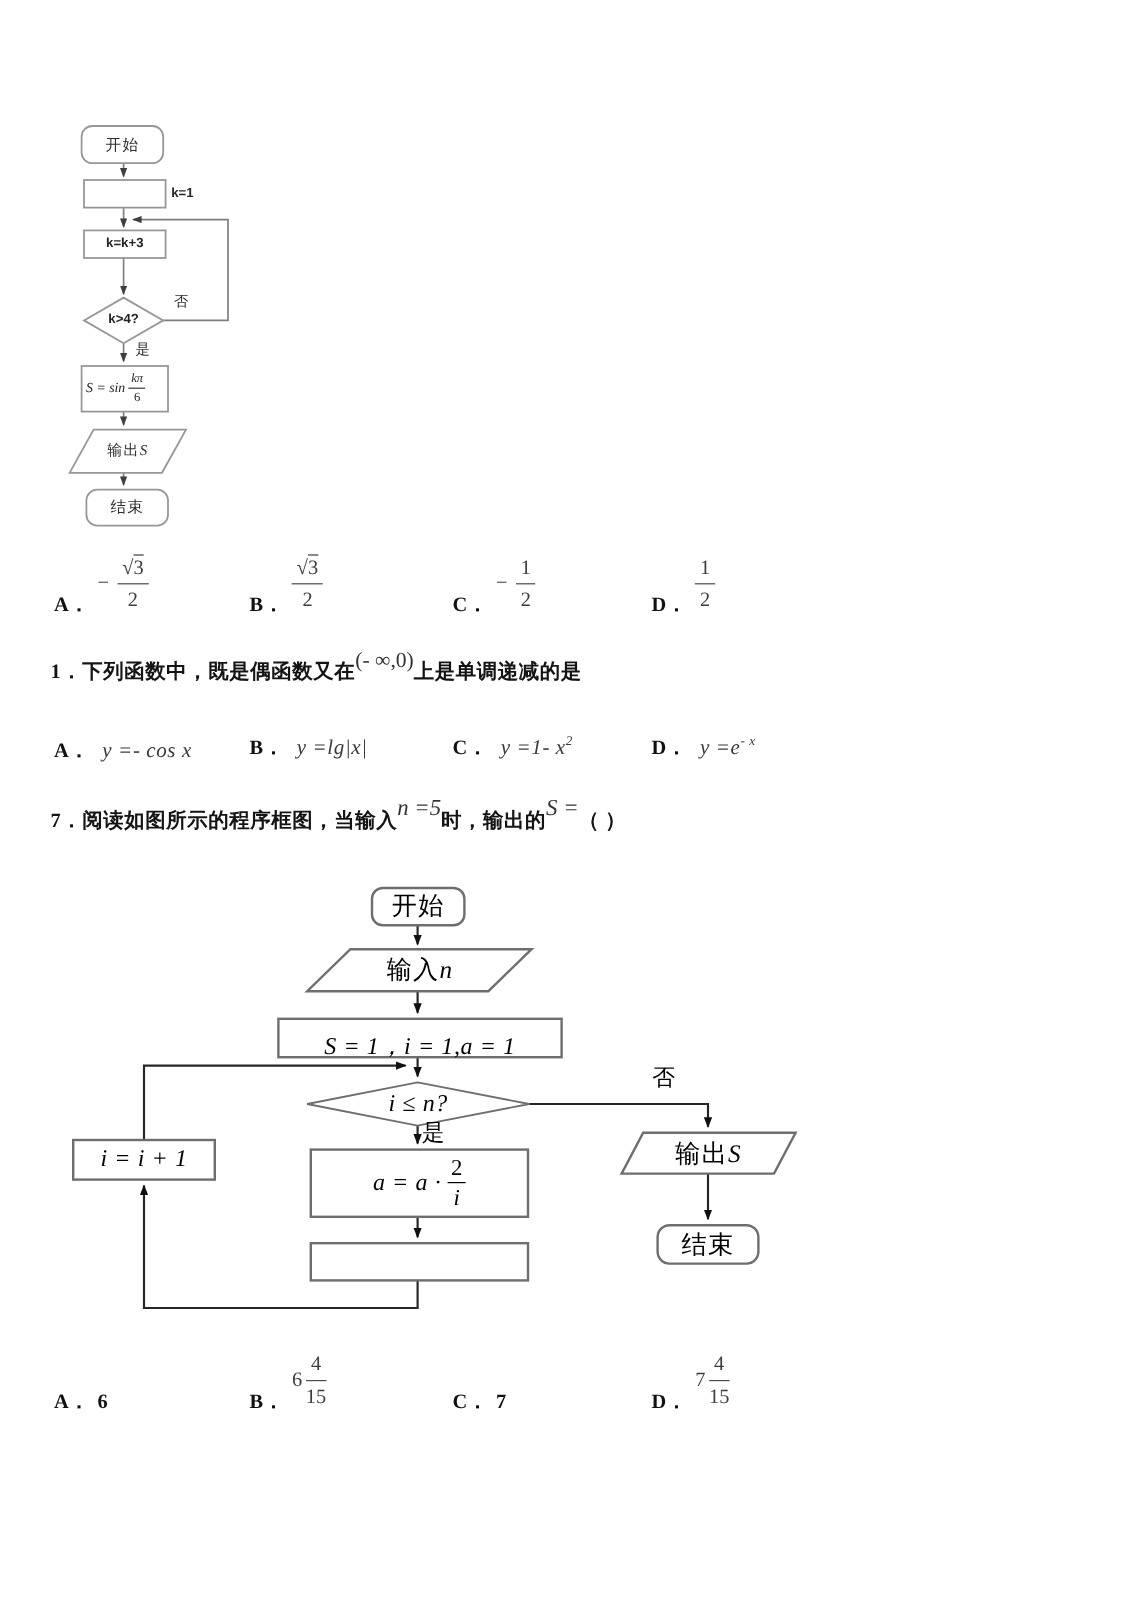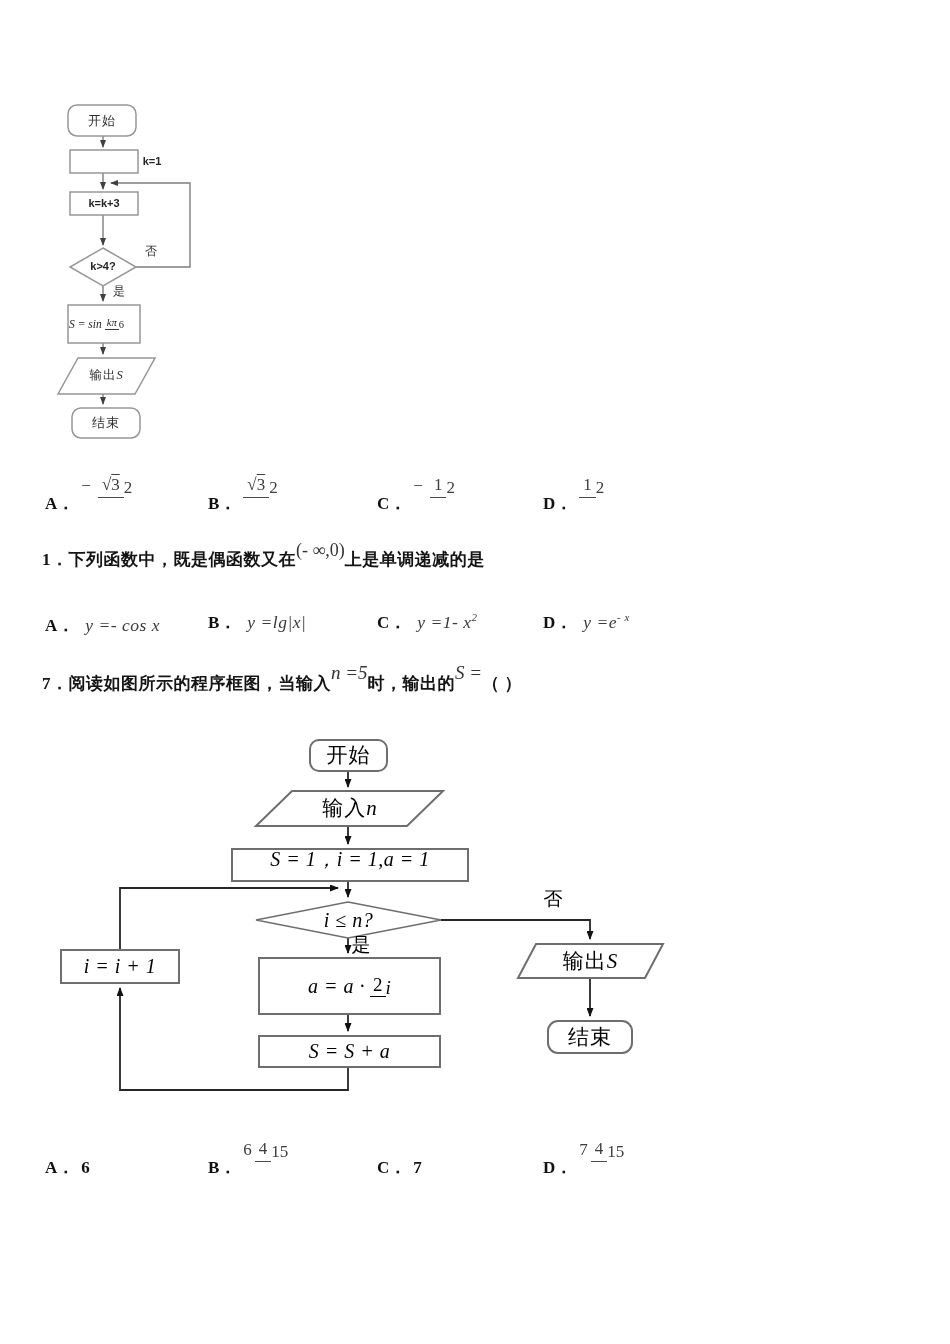--- a/index.html
+++ b/index.html
@@ -18,21 +18,21 @@
   .fc1-code{font-family:"Liberation Sans","DejaVu Sans",sans-serif;font-weight:bold;
     font-size:11px;color:#242424;}
   .fc1-math{font-style:italic;font-size:11.5px;color:#242424;}
   .fc1-branch{font-size:12px;color:#2e2e2e;}
   
   .fc2-cjk{font-size:21px;color:#000;letter-spacing:1px;}
   .fc2-math{font-style:italic;font-size:20px;color:#000;letter-spacing:.5px;}
   .fc2-branch{font-size:19px;color:#000;}
   .mvar{font-style:italic;}
   
-  .frac{display:inline-flex;flex-direction:row;align-items:center;line-height:1;
+  .frac{display:inline-flex;flex-direction:column;align-items:center;line-height:1;
     vertical-align:middle;}
   .frac .num{display:inline-block;border-bottom:1.4px solid #4a4a4a;padding:1px 4px 3px;}
   .frac .den{padding-top:3px;}
   .frac-lg{font-size:17px;color:#3d3d3d;}
   .frac-lg .num,.frac-lg .den{line-height:1.15;}
   .frac-fc2{font-size:19px;color:#000;}
   .frac-fc2 .num{border-bottom-color:#000;padding:0 3px 2px;}
   .frac-sm{font-size:10.5px;color:#242424;}
   .frac-sm .num{border-bottom-color:#3a3a3a;padding:0 2px 1px;}
   .radicand{text-decoration:overline;}
@@ -192,32 +192,31 @@
       <rect x="11" y="220" width="118" height="33"></rect>
       <polygon points="486,214 613,214 595,248 468,248"></polygon>
       <rect x="498" y="291" width="84" height="32" rx="10"></rect>
     </g>
   </svg>
   <div class="fc-label fc2-cjk" style="left:260px;top:10px;width:77px;height:31px;">开始</div>
   <div class="fc-label fc2-cjk" style="left:225px;top:61px;width:150px;height:35px;">
     <span>输入</span>
       <span class="mvar">n</span>
   </div>
-  <div class="fc-label fc2-math" style="left:182px;top:113px;width:236px;height:32px;">S = 1，i = 1,a = 1</div>
+  <div class="fc-label fc2-math" style="left:182px;top:126px;width:236px;height:32px;">S = 1，i = 1,a = 1</div>
   <div class="fc-label fc2-math" style="left:230px;top:172px;width:137px;height:36px;">i ≤ n?</div>
   <div class="fc-label fc2-branch" style="left:488px;top:158px;width:30px;height:22px;">否</div>
   <div class="fc-label fc2-branch" style="left:298px;top:204px;width:26px;height:22px;">是</div>
   <div class="fc-label" style="left:209px;top:228px;width:181px;height:56px;gap:5px;">
     <span class="fc2-math">a = a ·</span>
     <span class="frac frac-fc2">
       <span class="num">2</span>
       <span class="den mvar">i</span>
     </span>
   </div>
-  <div class="fc-label fc2-math" style="left:209px;top:306px;width:181px;height:31px;">S = S + a</div>
   <div class="fc-label fc2-math" style="left:11px;top:220px;width:118px;height:33px;">i = i + 1</div>
   <div class="fc-label fc2-cjk" style="left:468px;top:214px;width:145px;height:34px;">
     <span>输出</span>
       <span class="mvar">S</span>
   </div>
   <div class="fc-label fc2-cjk" style="left:498px;top:291px;width:84px;height:32px;">结束</div>
 </div>
 
 <div class="abs" style="left:0;top:1122px;width:950px;height:58px;">
   <div class="opt" style="left:45px;">

